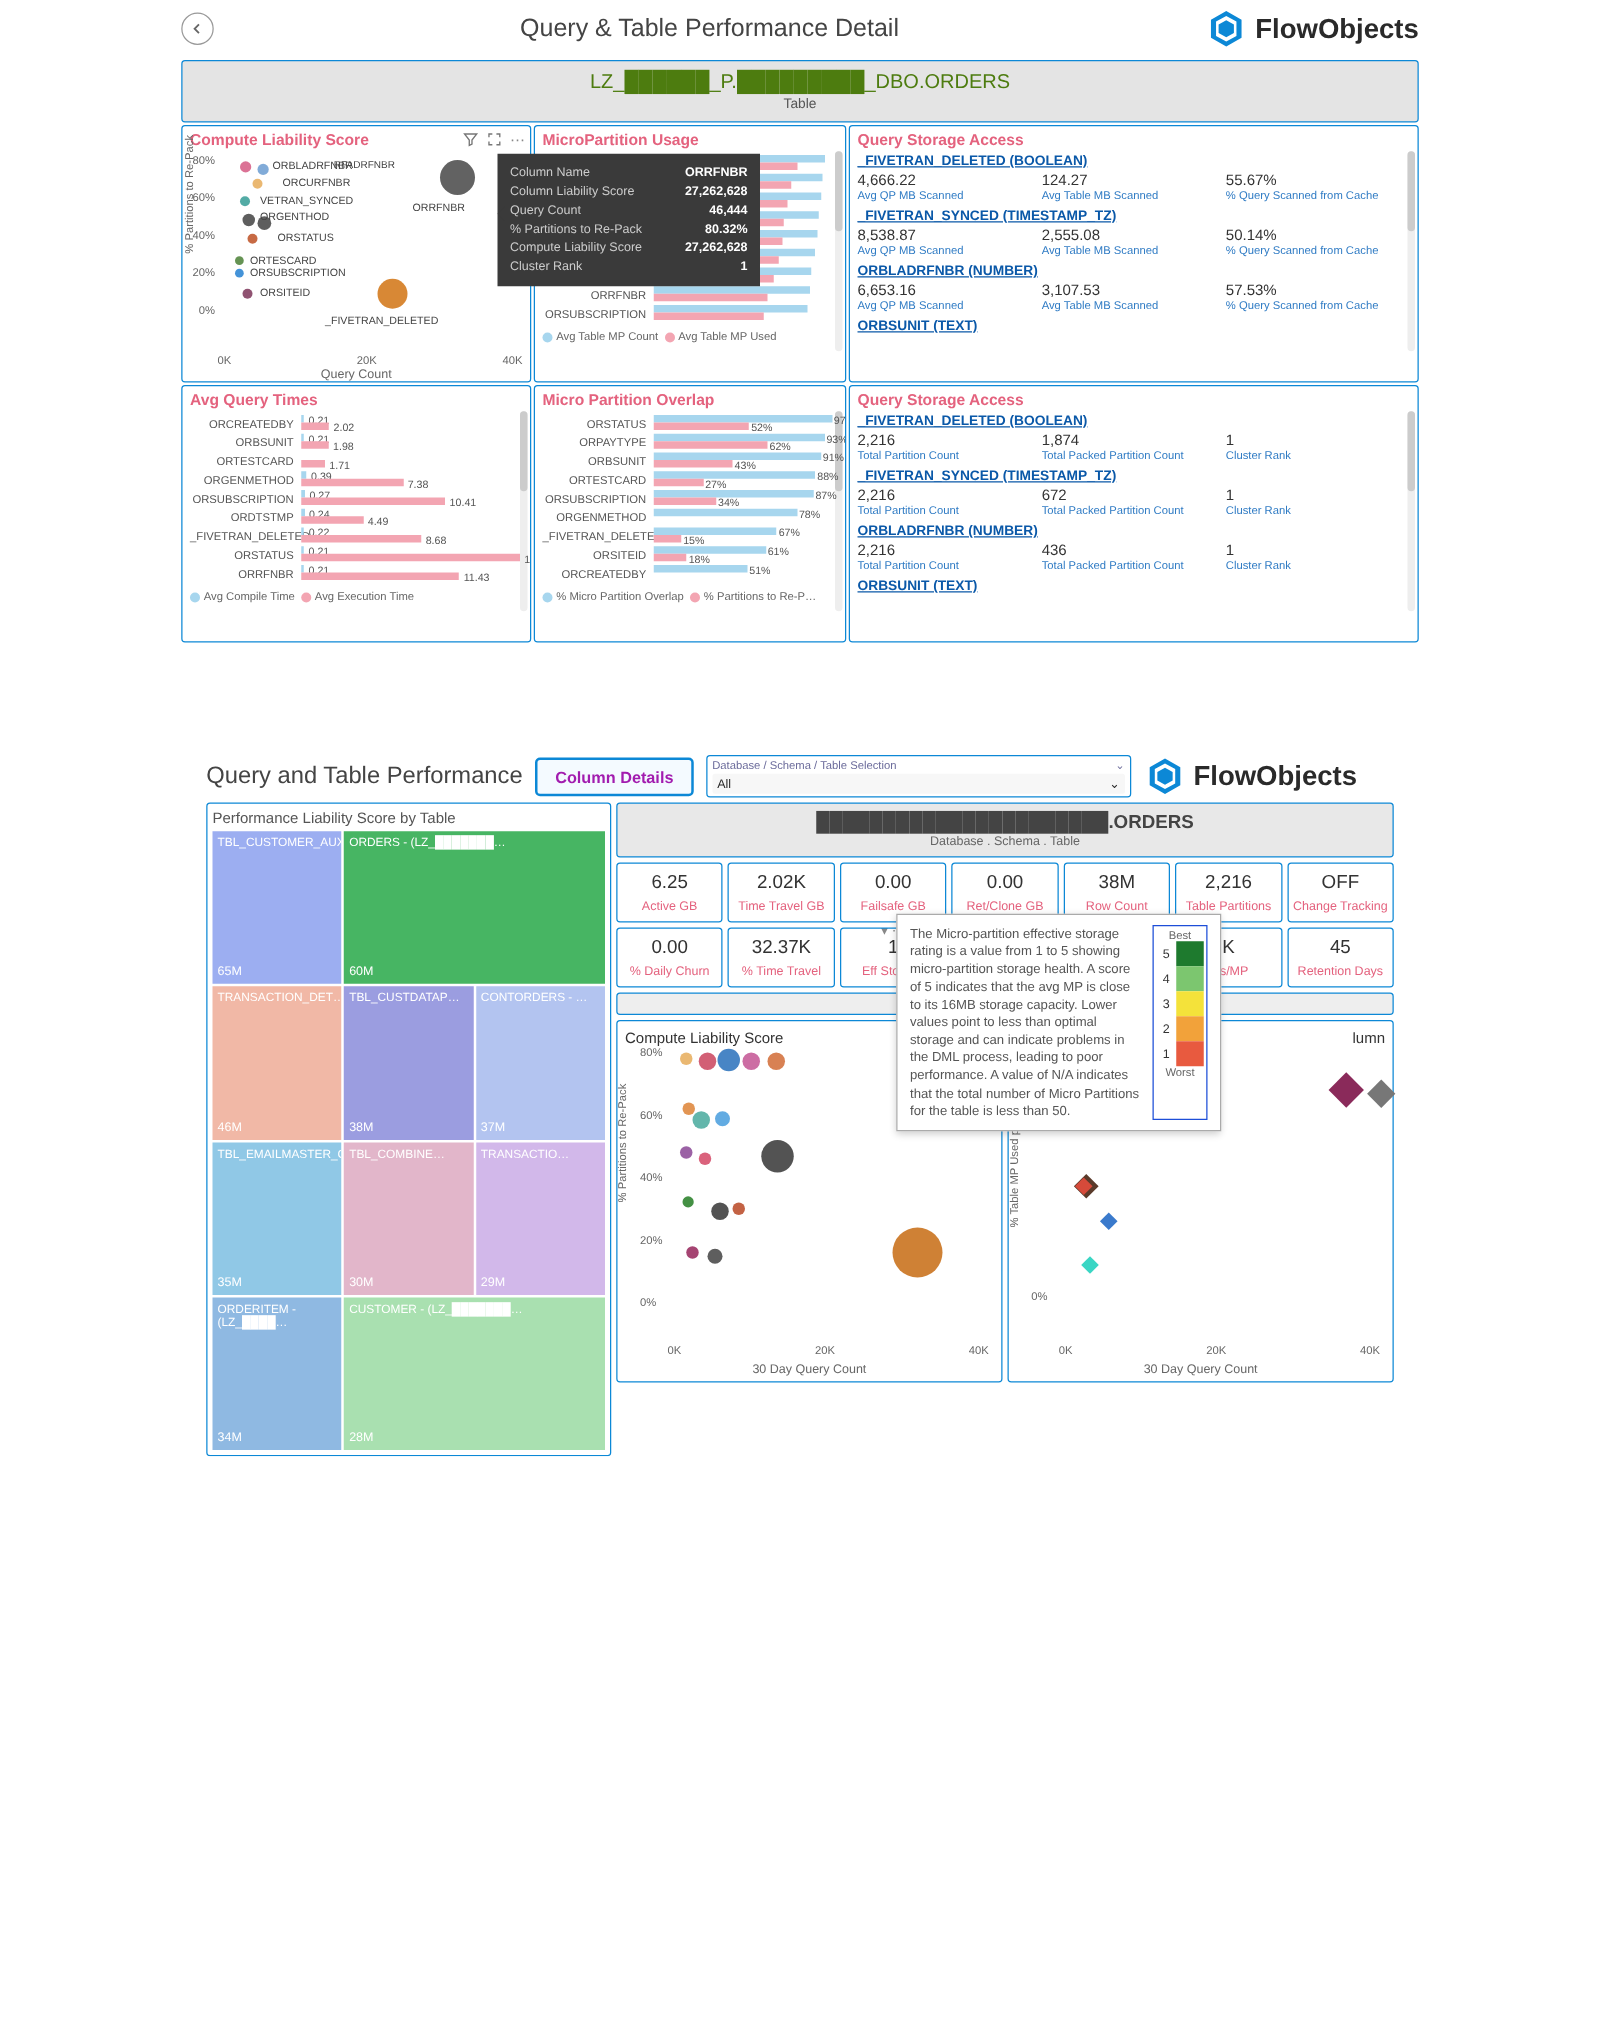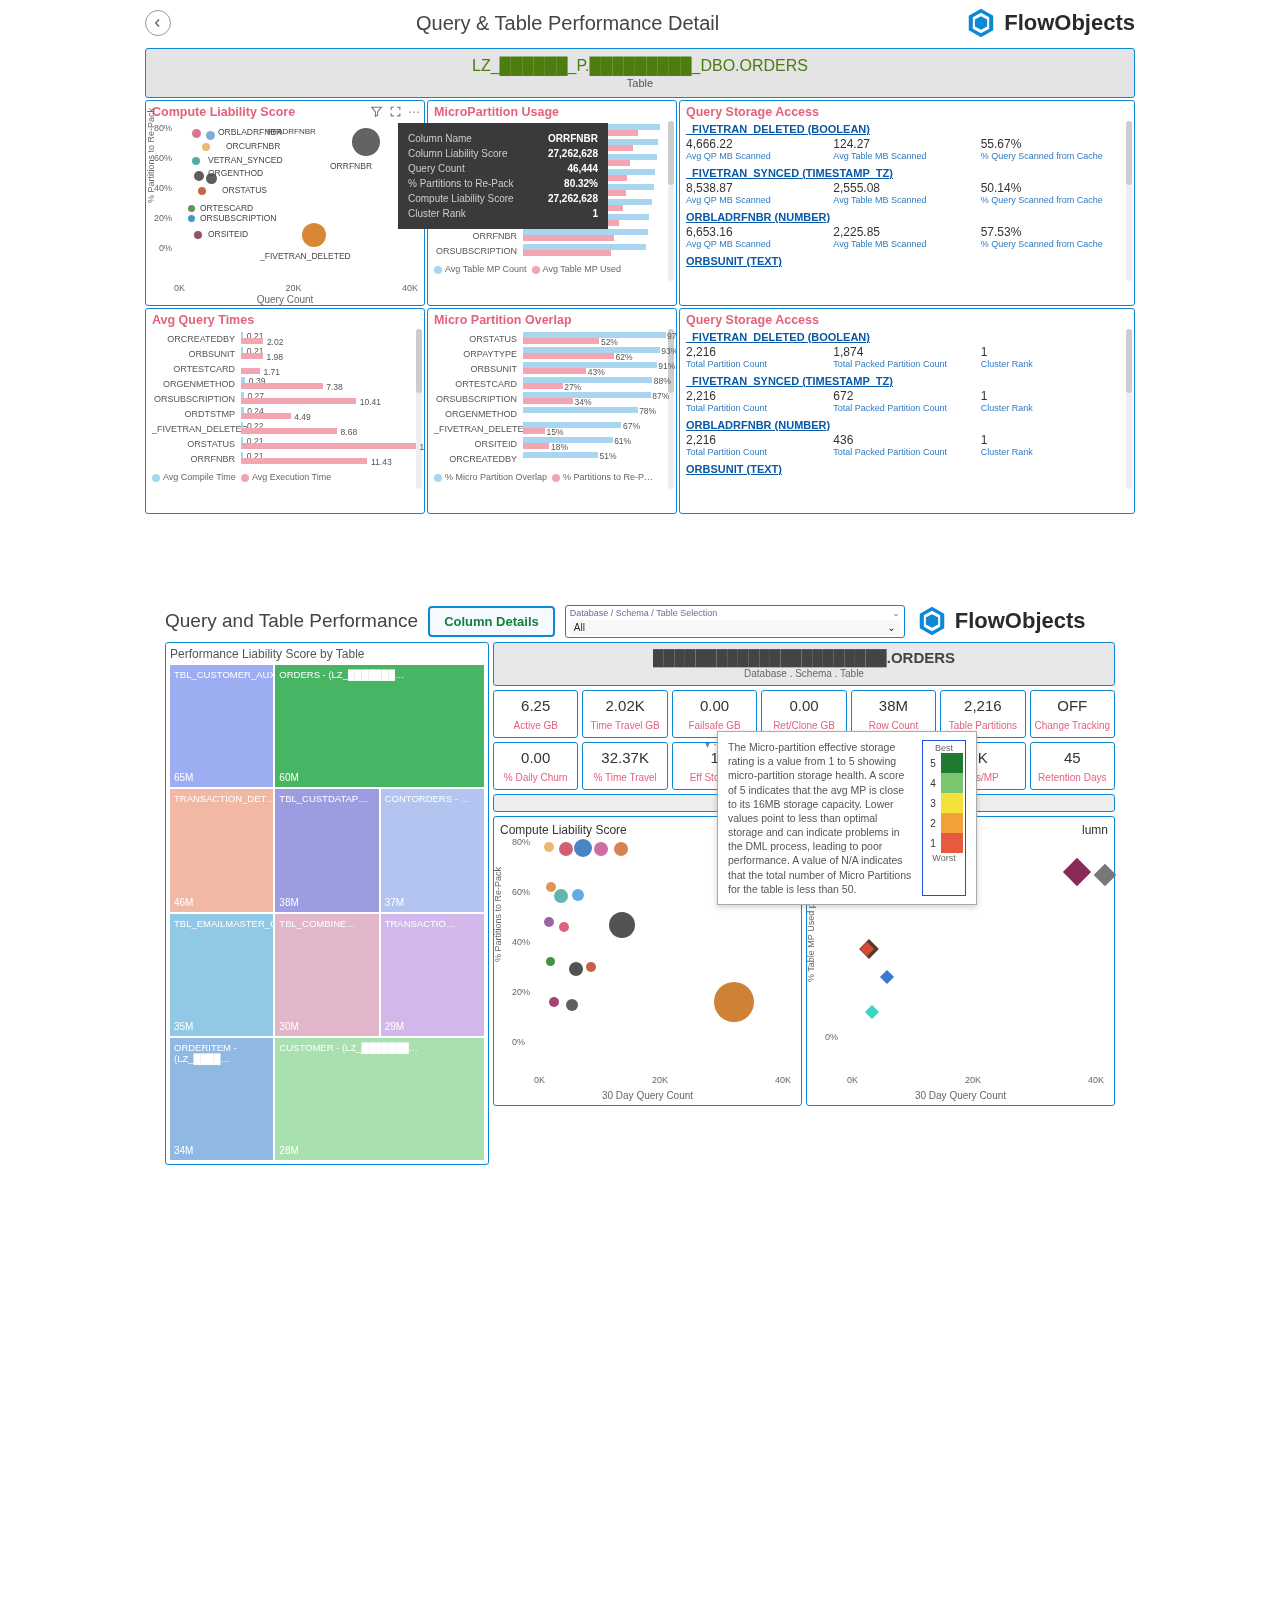--- a/index.html
+++ b/index.html
@@ -57,21 +57,21 @@
   .qsa .group { margin-bottom:6px;}
   .qsa .gname { font-size:11px; font-weight:600; color:#0a58a8; text-decoration:underline;}
   .qsa .cols { display:grid; grid-template-columns: 1fr 1fr 1fr; margin-top:2px;}
   .qsa .cols div { font-size:9px;}
   .qsa .cols .v { font-size:12px; color:#333;}
   .qsa .cols .l { color:#2f7bc4;}
 
   
   .d2-head { display:flex; align-items:center; gap:10px; }
   .d2-title { font-size:19px; color:#444;}
-  .btn-pill { border:2px solid #0c88d6; background:#f4faff; color:#15803d; font-weight:700; font-size:13px; padding:6px 14px; border-radius:4px;}
+  .btn-pill { border:2px solid #0c88d6; background:#f4faff; color:#a21caf; font-weight:700; font-size:13px; padding:6px 14px; border-radius:4px;}
   .selector { border:1px solid #0c88d6; border-radius:3px; padding:2px 4px; flex:1; font-size:10px; color:#6a6a9a;}
   .selector .slabel { color:#6a6a9a; font-size:9px;}
   .selector .sval { display:flex; justify-content:space-between; align-items:center; color:#2a2a2a; padding:2px 4px; background:#f7f7f7; border-radius:2px; margin-top:2px;}
 
   .d2-row { display:flex; gap:4px; margin-top:4px;}
   .treemap-panel { width:324px; border:1px solid #0c88d6; border-radius:3px; padding:4px;}
   .treemap { display:grid; grid-template-columns: 1fr 1fr 1fr; grid-auto-rows: 1fr; gap:2px; height:495px;}
   .tcell { position:relative; color:#fff; font-size:9.5px; padding:4px; overflow:hidden;}
   .tcell .tval { position:absolute; left:4px; bottom:4px; font-size:10px;}
 
@@ -321,21 +321,21 @@
       </div>
           </div>
           <div class="group">
             <div class="gname">ORBLADRFNBR (NUMBER)</div>
       <div class="cols">
         <div>
                 <div class="v">6,653.16</div>
                 <div class="l">Avg QP MB Scanned</div>
               </div>
         <div>
-                <div class="v">2,225.85</div>
+                <div class="v">3,107.53</div>
                 <div class="l">Avg Table MB Scanned</div>
               </div>
         <div>
                 <div class="v">57.53%</div>
                 <div class="l">% Query Scanned from Cache</div>
               </div>
       </div>
           </div>
           <div class="group">
             <div class="gname">ORBSUNIT (TEXT)</div>

